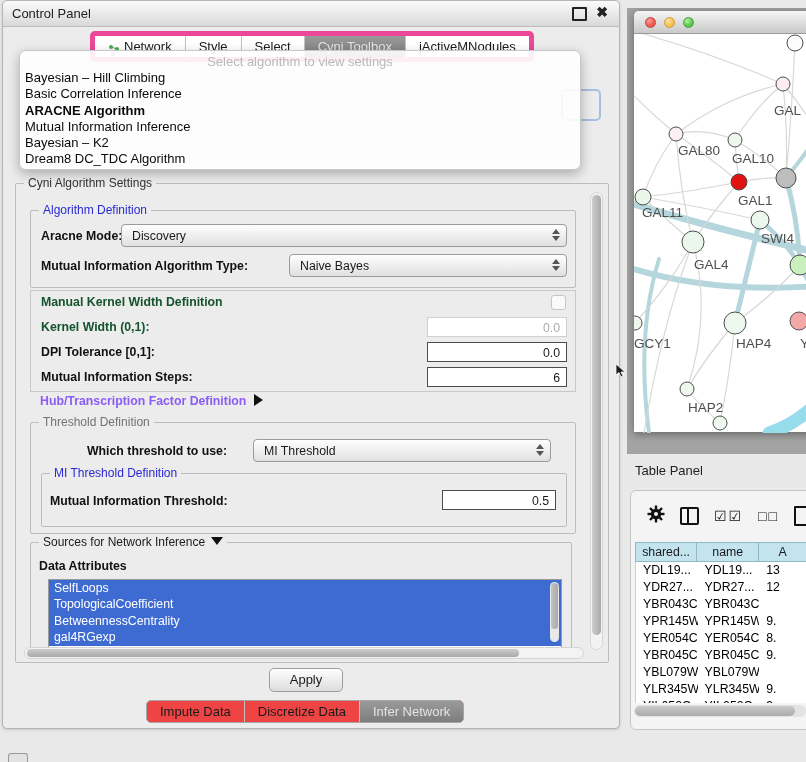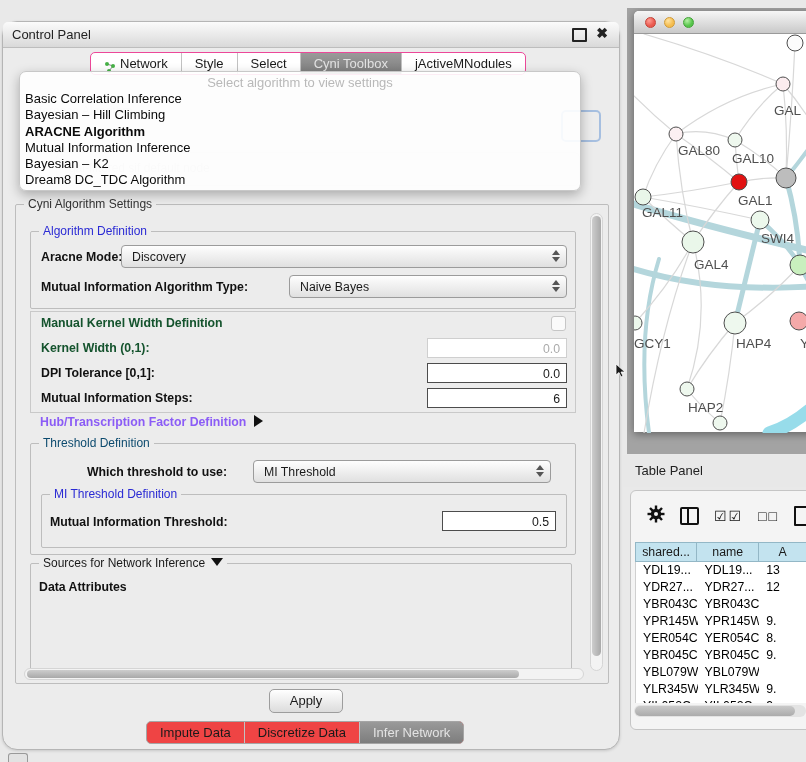--- a/index.html
+++ b/index.html
@@ -1,49 +1,49 @@
 <!DOCTYPE html>
 <html><head>
 <meta charset="utf-8">
 <style>
   html,body{margin:0;padding:0;}
   #screen{position:relative;width:806px;height:762px;overflow:hidden;background:#e9e9e9;
           font-family:"Liberation Sans",sans-serif;color:#1a1a1a;}
   
-  #control-panel{position:absolute;left:2px;top:21px;width:616px;height:727px;background:#ececec;
-    border:1px solid #b5b5b5;border-radius:15px;box-shadow:0 1px 3px rgba(0,0,0,.15);}
+  #control-panel{position:absolute;left:2px;top:0;width:616px;height:727px;background:#ececec;
+    border:1px solid #b5b5b5;border-radius:5px;box-shadow:0 1px 3px rgba(0,0,0,.15);}
   #cp-titlebar{position:absolute;left:0;top:0;right:0;height:25px;border-bottom:1px solid #bdbdbd;
     background:linear-gradient(#fbfbfb,#d9d9d9);border-radius:5px 5px 0 0;}
   #cp-title{position:absolute;left:9px;top:5px;font-size:13px;color:#222;}
   .tb-btn{position:absolute;top:6px;font-size:12px;color:#222;cursor:default;}
   #float-btn{right:32px;width:11px;height:10px;border:2px solid #222;border-radius:1px;}
   #close-btn{right:11px;font-weight:bold;font-size:14px;top:3px;}
   
-  #top-tabs{position:absolute;left:87px;top:30px;display:flex;border:1px solid #ec4899;border-radius:5px;
+  #top-tabs{position:absolute;left:87px;top:30px;display:flex;border:5px solid #ec4899;border-radius:5px;
     overflow:hidden;background:#fff;height:21px;}
   .tab{font-size:13px;line-height:21px;padding:0 13px;border-left:1px solid #c2c2c2;white-space:nowrap;display:flex;align-items:center;gap:4px;}
   .tab:first-child{border-left:none;}
   .tab.sel{background:linear-gradient(#9a9a9a,#7d7d7d);color:#e3e3e3;}
   
   .faint{position:absolute;color:#c9c9c9;font-size:12px;}
   #faint-combo{position:absolute;left:558px;top:88px;width:36px;height:28px;border:2px solid rgba(110,155,215,.55);border-radius:5px;}
   #faint-box{position:absolute;left:53px;top:130px;width:522px;height:32px;border:1px solid #dcdcdc;border-radius:6px;}
   
   #algo-popup{position:absolute;left:16px;top:49px;width:560px;height:116px;background:rgba(255,255,255,.9);
     border:1px solid #c8c8c8;border-radius:7px;box-shadow:0 4px 12px rgba(0,0,0,.28);z-index:9;padding-top:2px;}
   #popup-placeholder{text-align:center;color:#b9b9b9;font-size:13px;height:17px;line-height:17px;}
   .popup-item{font-size:13px;line-height:16.3px;padding-left:5px;color:#0a0a0a;white-space:nowrap;}
   .popup-item.bold{font-weight:bold;}
   
   .group{position:absolute;border:1px solid #bdbdbd;border-radius:2px;}
   .group>.gtitle{position:absolute;top:-8px;left:8px;background:#ececec;padding:0 4px;font-size:12px;white-space:nowrap;}
   #settings-group{left:12px;top:182px;width:592px;height:478px;}
   #settings-group>.gtitle{color:#333;}
   .blue-title{color:#2a2ad4;}
-  .green-title{color:#0c4a6e;text-align:right;}
+  .green-title{color:#737373;text-align:right;}
   #alg-def{left:14px;top:26px;width:544px;height:76px;}
   .rowlabel{position:absolute;font-size:12.3px;font-weight:bold;color:#111;white-space:nowrap;}
   .rowlabel.dis{color:#14532d;}
   .combo{position:absolute;height:23px;border:1px solid #9b9b9b;border-radius:4px;
      background:linear-gradient(#fefefe,#e0e0e0);font-size:12.3px;line-height:22px;padding-left:10px;box-sizing:border-box;}
   .spinner{position:absolute;right:6px;top:4px;display:flex;flex-direction:column;gap:2px;}
   .spinner i{width:0;height:0;border-left:4px solid transparent;border-right:4px solid transparent;display:block;}
   .spin-up{border-bottom:5px solid #555;}
   .spin-down{border-top:5px solid #555;}
   #kernel-panel{position:absolute;left:14px;top:106px;width:544px;height:100px;border:1px solid #c9c9c9;}
@@ -151,22 +151,22 @@
     </div>
 
     <span class="faint" style="left:26px;top:82px;">Inference Algorithm</span>
     <div id="faint-combo"></div>
     <div id="faint-box">
       <span class="faint" style="left:12px;top:8px;">gal-filtered sif default node</span>
     </div>
 
     <div id="algo-popup">
       <div id="popup-placeholder">Select algorithm to view settings</div>
+      <div class="popup-item">Bayesian – Hill Climbing</div>
       <div class="popup-item">Basic Correlation Inference</div>
-      <div class="popup-item">Bayesian – Hill Climbing</div>
       <div class="popup-item bold">ARACNE Algorithm</div>
       <div class="popup-item">Mutual Information Inference</div>
       <div class="popup-item">Bayesian – K2</div>
       <div class="popup-item">Dream8 DC_TDC Algorithm</div>
     </div>
 
     <div id="settings-group" class="group">
       <span class="gtitle">Cyni Algorithm Settings</span>
 
       <div id="alg-def" class="group">
@@ -217,20 +217,29 @@
         <div id="mi-group" class="group">
           <span class="gtitle blue-title">MI Threshold Definition</span>
           <span class="rowlabel" style="left:8px;top:20px;">Mutual Information Threshold:</span>
           <div class="field dark" style="right:10px;top:16px;width:114px;">0.5</div>
         </div>
       </div>
 
       <div id="sources-group" class="group">
         <span class="gtitle"><span>Sources for Network Inference</span><span class="arrow-down"></span></span>
         <span class="rowlabel" style="left:8px;top:16px;">Data Attributes</span>
+        <div id="attr-list">
+          <div class="attr-item">SelfLoops</div>
+          <div class="attr-item">TopologicalCoefficient</div>
+          <div class="attr-item">BetweennessCentrality</div>
+          <div class="attr-item">gal4RGexp</div>
+          <div id="attr-scroll">
+              <div id="attr-thumb"></div>
+            </div>
+        </div>
       </div>
 
       <div id="v-scroll">
           <div id="v-thumb"></div>
         </div>
       <div id="h-scroll">
           <div id="h-thumb"></div>
         </div>
     </div>
 

